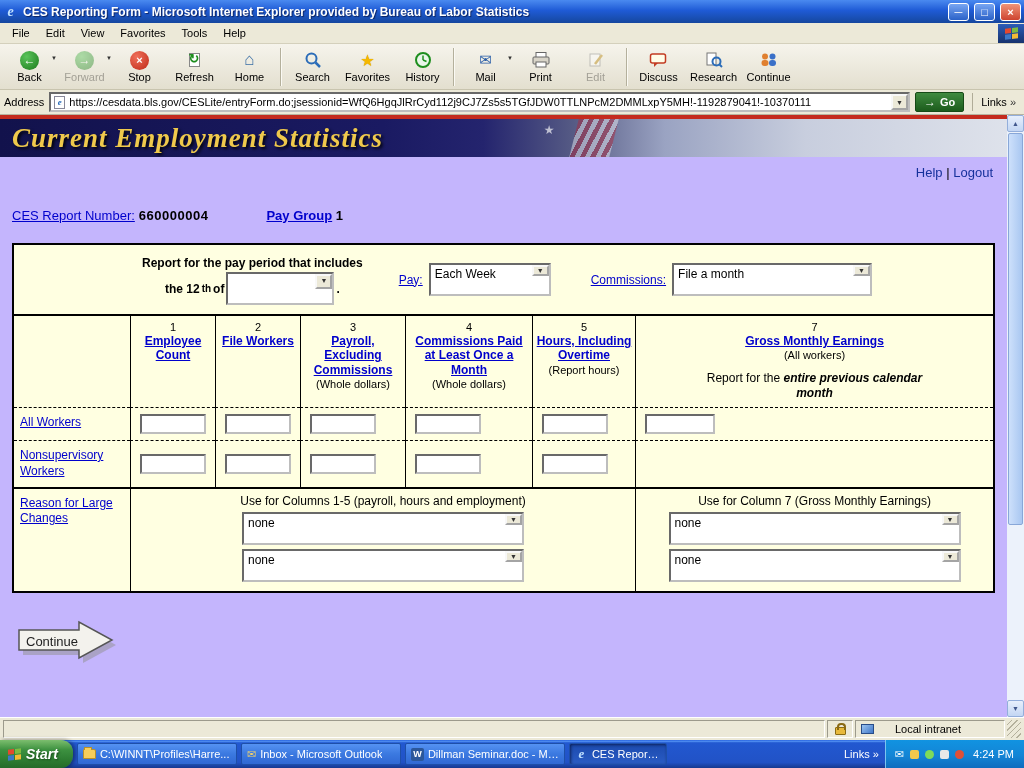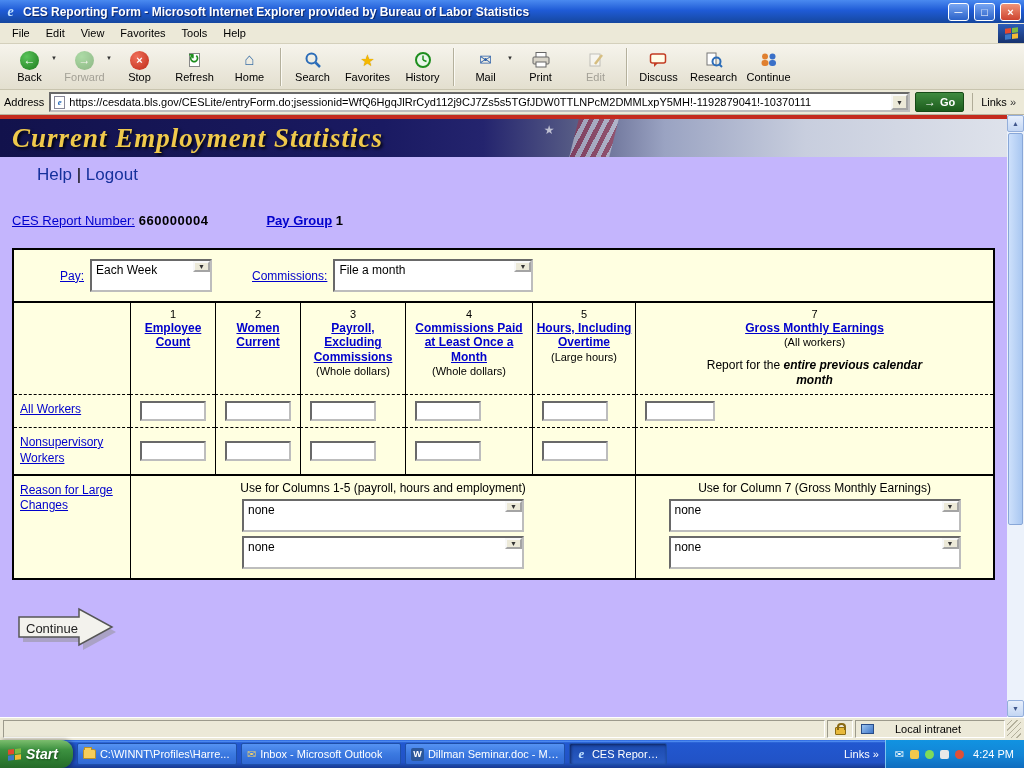--- a/index.html
+++ b/index.html
@@ -68,21 +68,21 @@
   .content { margin-right:17px; height:100%; overflow:hidden; }
   .redline { height:4px; background:#C42B1E; }
   .banner { position:relative; height:38px; overflow:hidden; display:flex; align-items:center; padding-left:12px;
     background:linear-gradient(90deg,#12124C 0%,#1A1A62 38%,#24246E 48%,#565B85 57%,#9AA3C2 66%,#C8CEDE 80%,#DEE2EB 100%); }
   .banner-title { font-family:"Liberation Serif", serif; font-style:italic; font-weight:bold; font-size:27px;
     color:#EFC94C; letter-spacing:1px; text-shadow:2px 2px 3px rgba(0,0,0,.85); }
   .banner-fold { position:absolute; left:57%; top:0; width:40px; height:100%; transform:skewX(-14deg); opacity:.5;
     background:repeating-linear-gradient(105deg, rgba(178,34,52,.9) 0 5px, rgba(255,255,255,.85) 5px 10px); }
   .banner-star { position:absolute; left:54%; top:4px; color:rgba(255,255,255,.65); font-size:12px; }
 
-  .helprow { text-align:left; padding:8px 14px 0 0; font-size:17px;margin-left:37px; }
+  .helprow { text-align:right; padding:8px 14px 0 0; font-size:13px;margin-left:37px; }
   .helprow a, .plainlink { color:#16319C; text-decoration:none; }
 
   .reportline { margin:28px 0 0 12px; font-size:13px; }
   .link-u { color:#0000CC; text-decoration:underline; }
   .bold { font-weight:bold; }
   .repnum { font-weight:bold; letter-spacing:.5px; margin-left:4px; }
   .paygroup { margin-left:58px; font-weight:bold; }
 
   
   .ftable { margin:20px 12px 0 12px; border:2px solid #000; display:grid;
@@ -358,20 +358,33 @@
         <a href="#" class="plainlink">Logout</a>
       </div>
 
       <div class="reportline">
         <a href="#" class="link-u">CES Report Number:</a><span class="repnum">660000004</span><span class="paygroup"><a href="#" class="link-u bold">Pay Group</a> <span>1</span></span>
       </div>
 
       <div class="ftable">
 
         <div class="pp-row">
+          <div class="pp-left">
+            <div>Report for the pay period that includes</div>
+            <div class="pp-l2">
+                <span class="bold">the 12</span>
+                <sup class="bold">th</sup>
+                <span class="bold">of</span>
+              <span class="combo w-date">
+                  <span class="combo-val"></span>
+                  <span class="combo-btn">▼</span>
+                </span>
+              <span class="bold">.</span>
+            </div>
+          </div>
           <div class="pp-pay">
             <a href="#" class="link-u">Pay:</a>
             <span class="combo w-pay">
                 <span class="combo-val">Each Week</span>
                 <span class="combo-btn">▼</span>
               </span>
           </div>
           <div class="pp-comm">
             <a href="#" class="link-u">Commissions:</a>
             <span class="combo w-comm">
@@ -381,36 +394,36 @@
           </div>
         </div>
 
         <div class="hcell"></div>
         <div class="hcell bl">
           <div class="colnum">1</div>
           <a href="#" class="coltitle">Employee Count</a>
         </div>
         <div class="hcell bl">
           <div class="colnum">2</div>
-          <a href="#" class="coltitle">Women Current</a>
+          <a href="#" class="coltitle">File Workers</a>
         </div>
         <div class="hcell bl">
           <div class="colnum">3</div>
           <a href="#" class="coltitle">Payroll, Excluding Commissions</a>
           <div class="colsub">(Whole dollars)</div>
         </div>
         <div class="hcell bl">
           <div class="colnum">4</div>
           <a href="#" class="coltitle">Commissions Paid at Least Once a Month</a>
           <div class="colsub">(Whole dollars)</div>
         </div>
         <div class="hcell bl">
           <div class="colnum">5</div>
           <a href="#" class="coltitle">Hours, Including Overtime</a>
-          <div class="colsub">(Large hours)</div>
+          <div class="colsub">(Report hours)</div>
         </div>
         <div class="hcell bl">
           <div class="colnum">7</div>
           <a href="#" class="coltitle">Gross Monthly Earnings</a>
           <div class="colsub">(All workers)</div>
           <div class="colnote"><span>Report for the </span><span class="em-b">entire previous calendar month</span></div>
         </div>
 
         <div class="lcell dash-t"><a href="#" class="rowlink">All Workers</a></div>
         <div class="icell bl dash-t">

